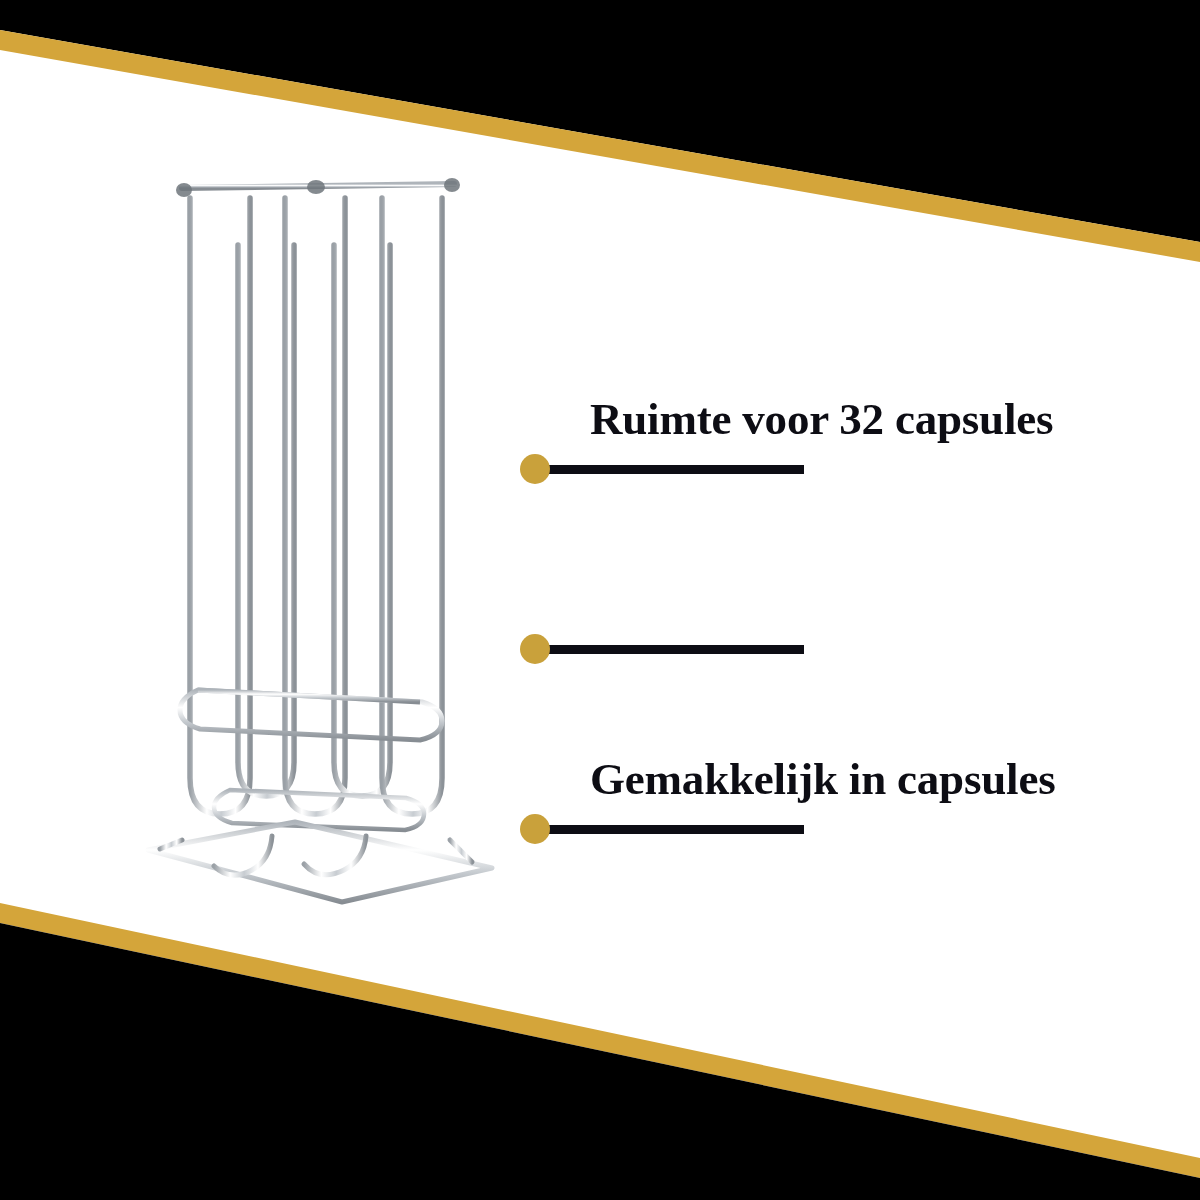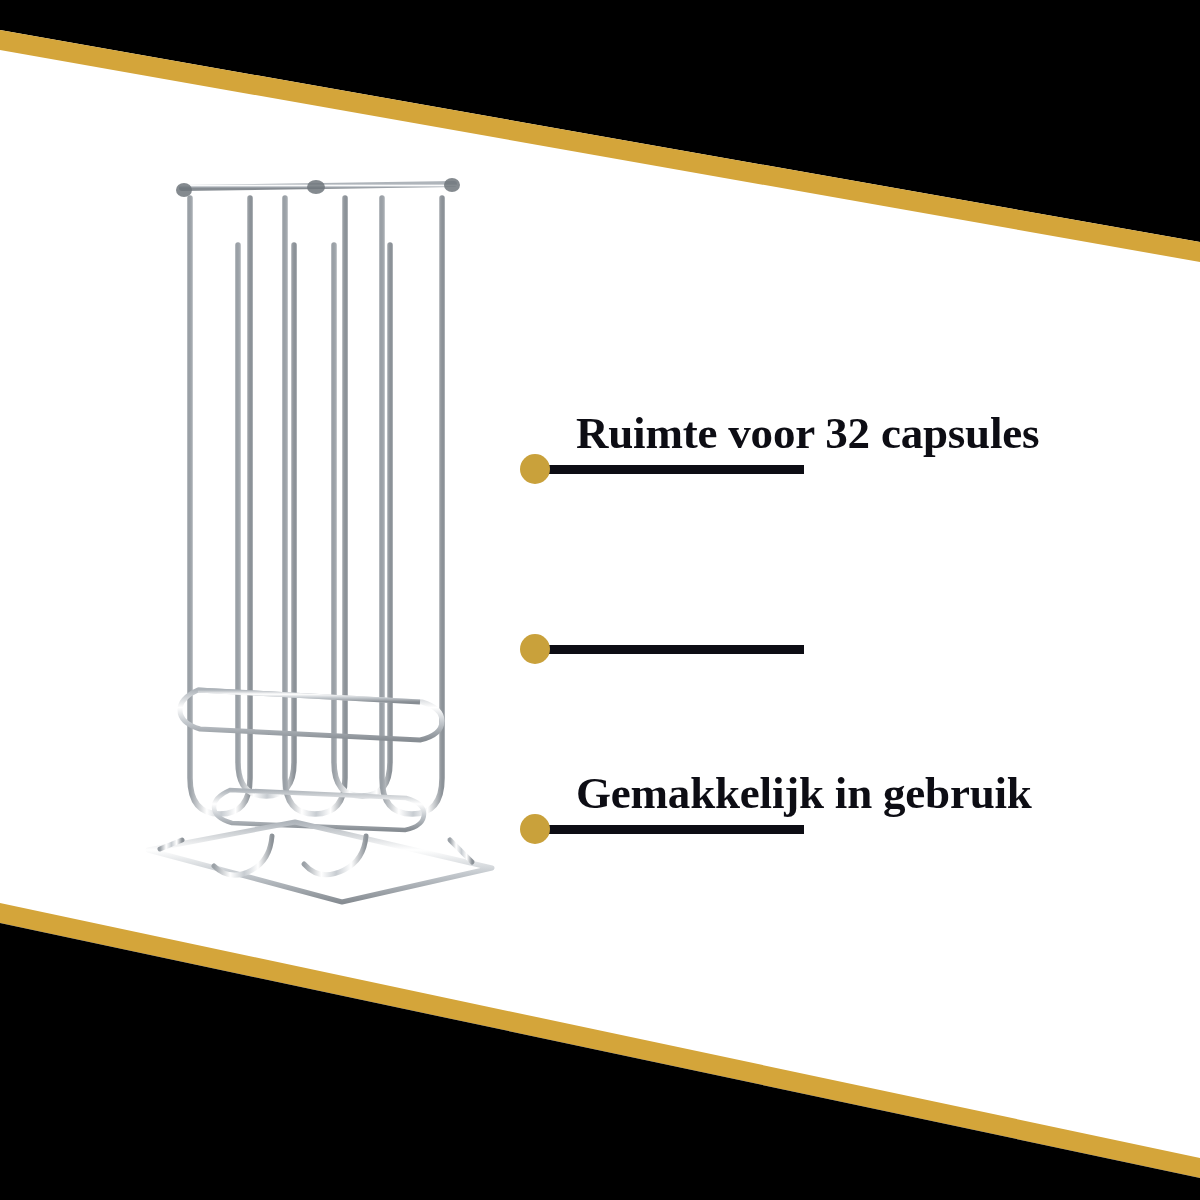--- a/index.html
+++ b/index.html
@@ -44,21 +44,21 @@
     width: 660px;
   }
   .feature {
     position: relative;
     height: 180px;
   }
   .feature-label {
     position: absolute;
     left: 62px;
     bottom: 52px;
-    margin: 2px;
+    margin: 16px;
     white-space: nowrap;
     font-size: 45px;
     font-weight: bold;
     color: #0d0d14;
     letter-spacing: -0.2px;
     line-height: 1;
   }
   .feature-rule {
     position: absolute;
     left: 30px;
@@ -171,20 +171,20 @@
       <div class="feature-rule"></div>
       <div class="feature-dot"></div>
     </div>
 
     <div class="feature">
       <div class="feature-rule"></div>
       <div class="feature-dot"></div>
     </div>
 
     <div class="feature">
-      <div class="feature-label">Gemakkelijk in gebruik</div>
+      <div class="feature-label">Gemakkelijk in capsules</div>
       <div class="feature-rule"></div>
       <div class="feature-dot"></div>
     </div>
 
   </div>
 
 </div>
 
 </body></html>

